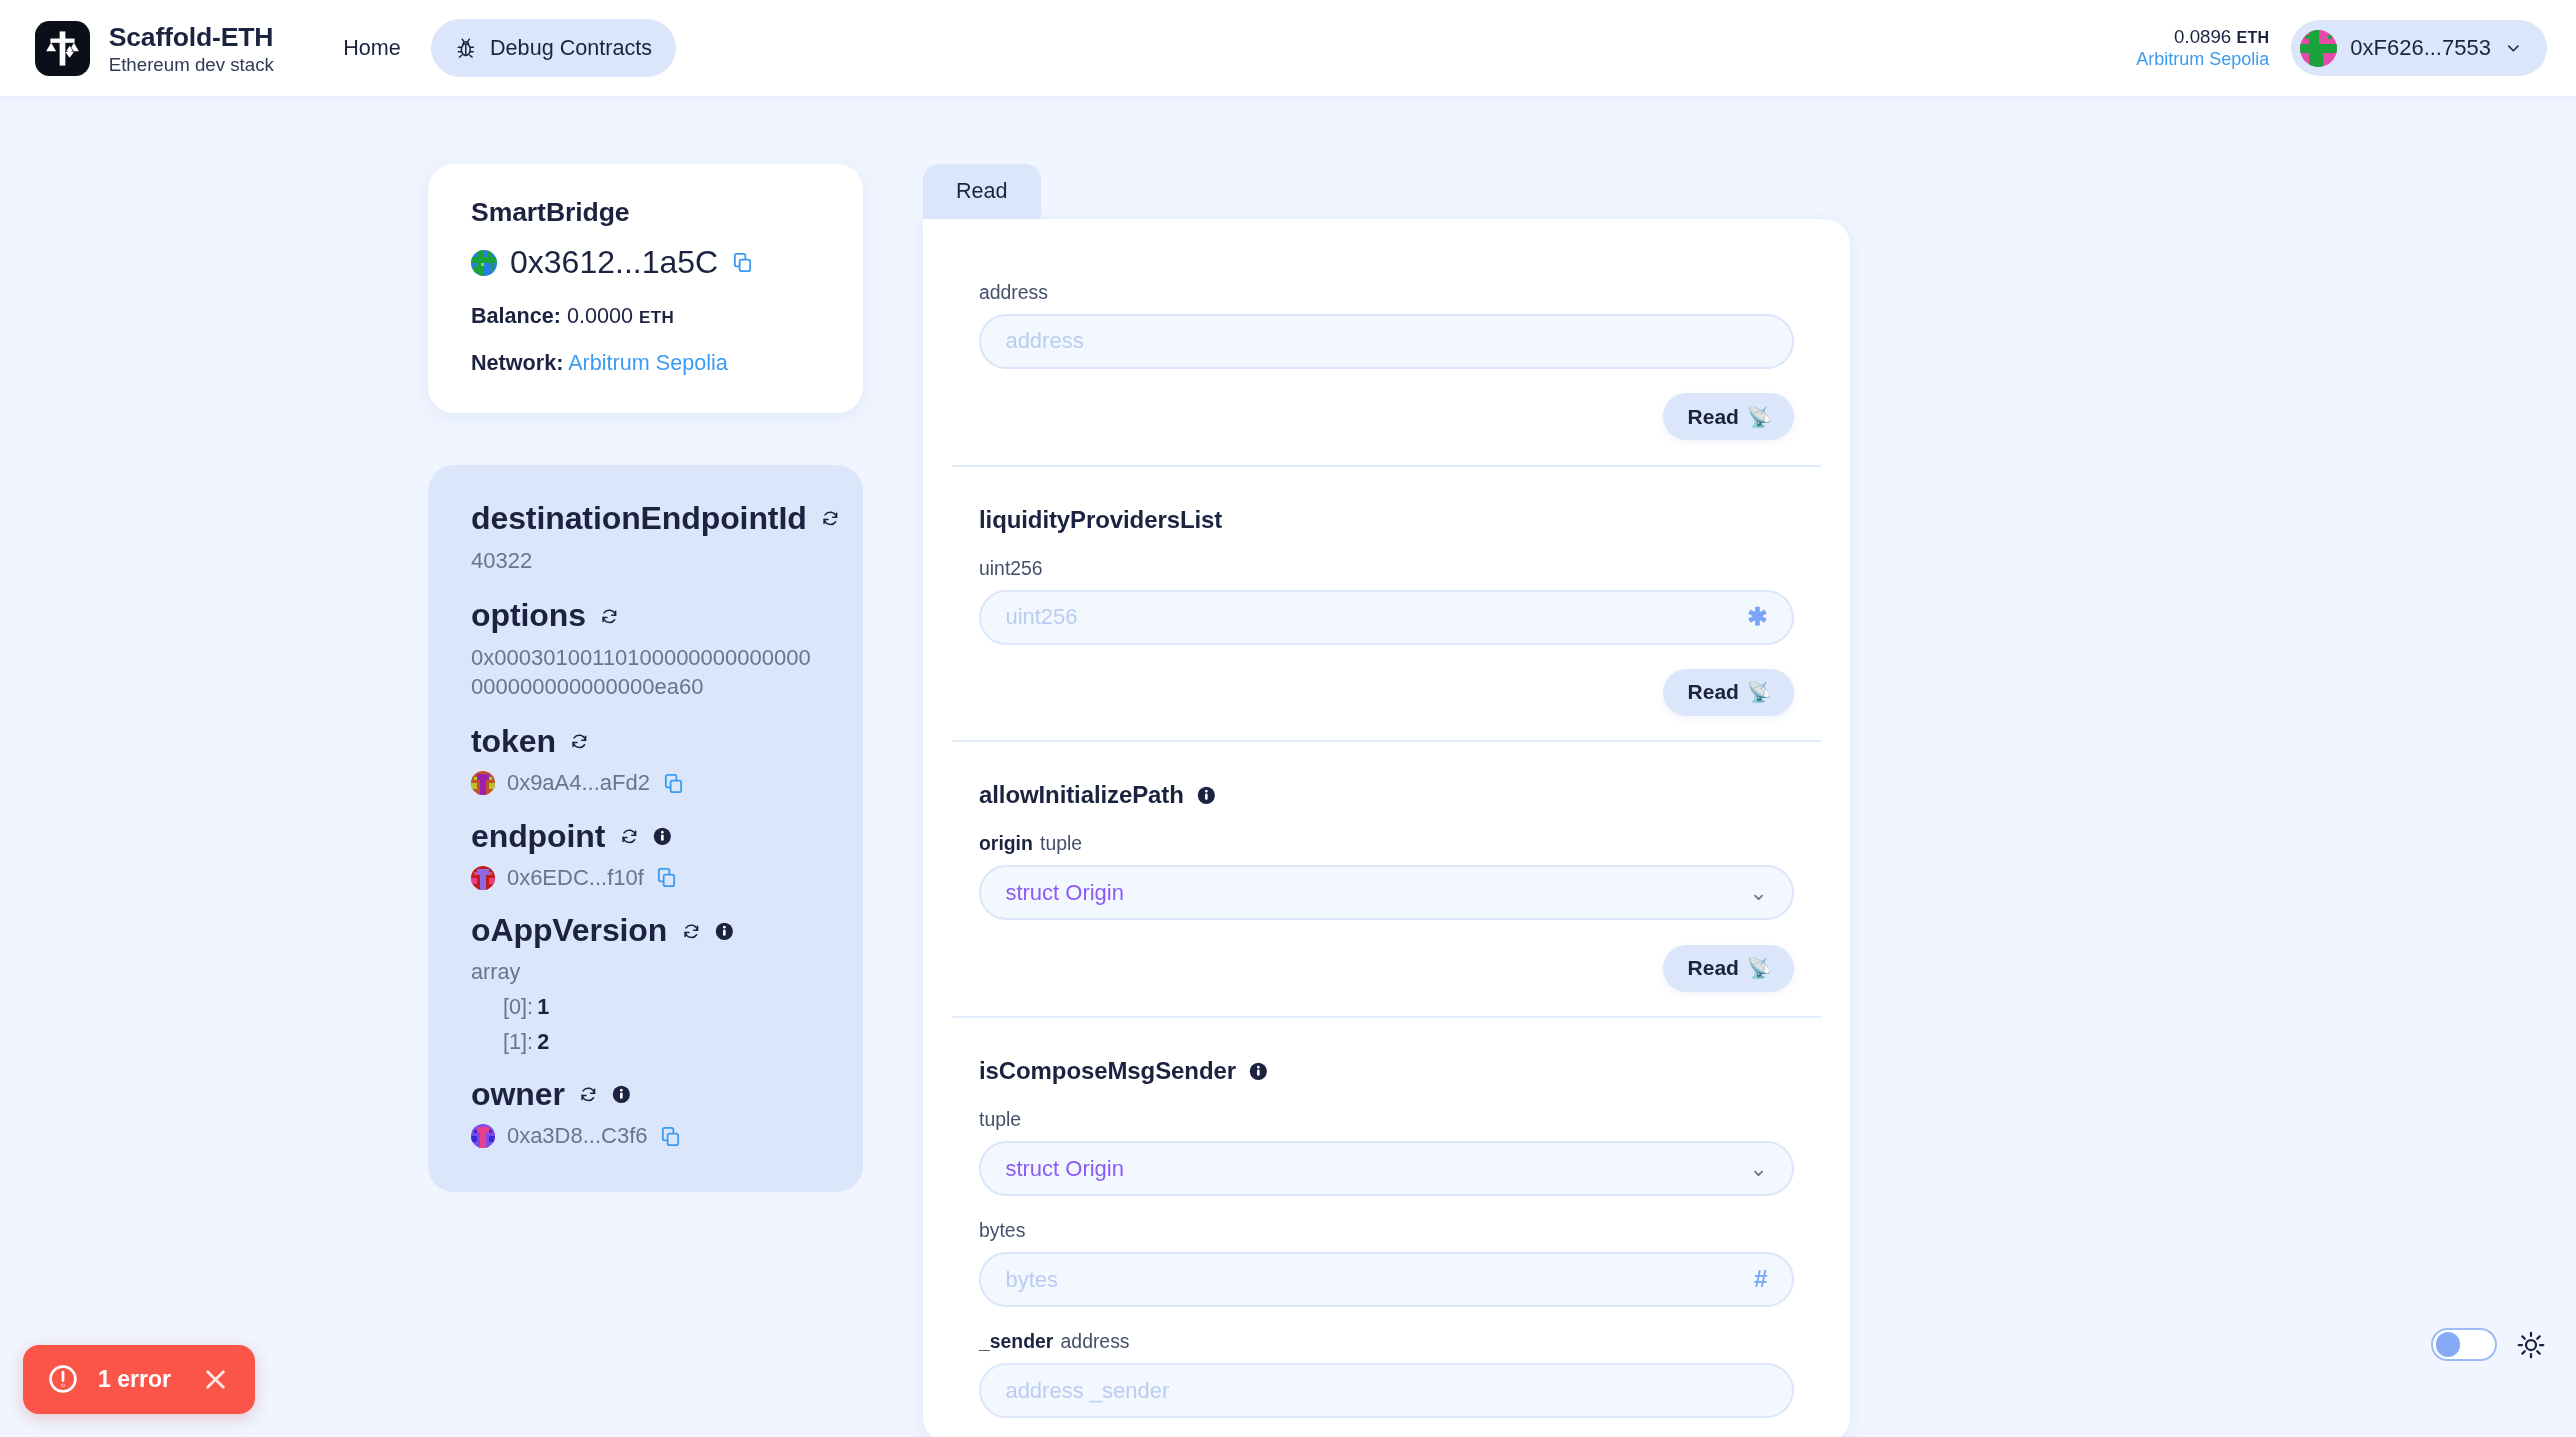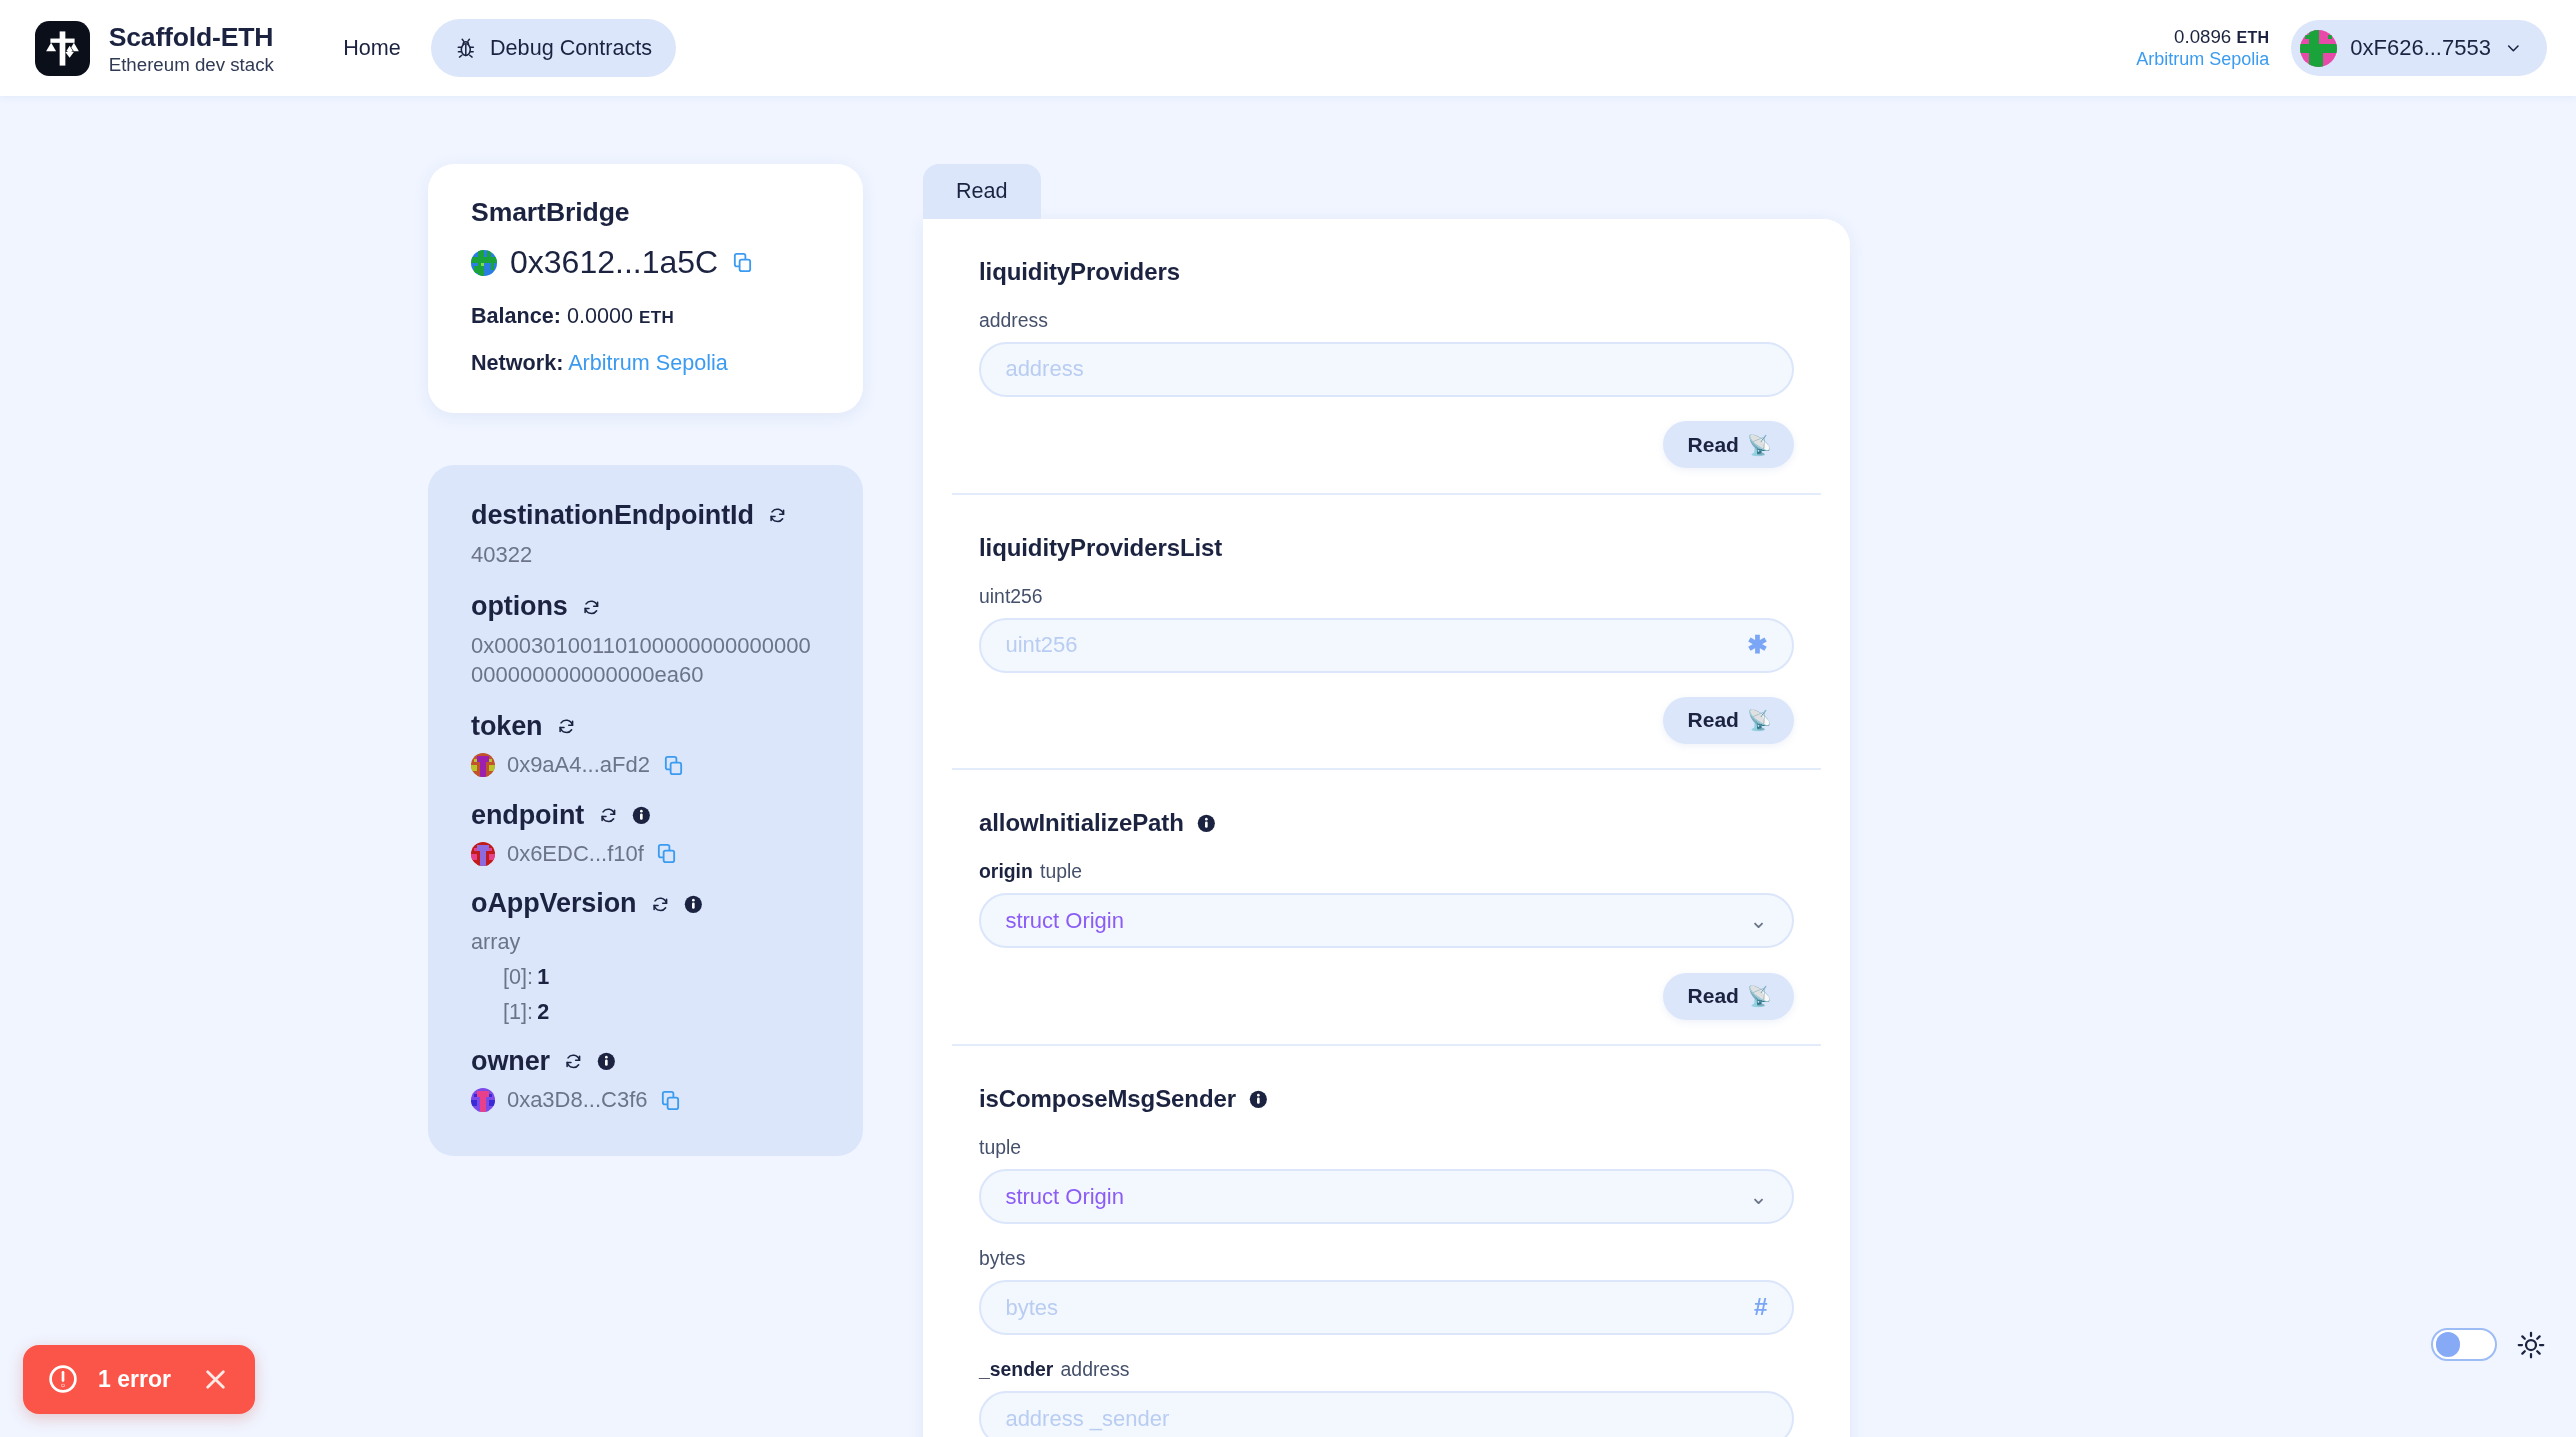--- a/index.html
+++ b/index.html
@@ -83,21 +83,21 @@
   .copy-ico { width: 23px; height: 23px; flex:none; cursor: pointer; }
 
   .card-vars {
     background: #dbe6fb; border-radius: 26px;
     padding: 35px 43px 43px 43px;
     display: flex; flex-direction: column; gap: 0;
   }
   .var-block { margin-bottom: 21.6px; }
   .var-block:last-child { margin-bottom: 0; }
   .var-head { display: flex; align-items: center; gap: 14.4px; }
-  .var-name { font-size: 27px; font-weight: 700; color: #1c2340; letter-spacing: -0.1px; }
+  .var-name { font-size: 32px; font-weight: 700; color: #1c2340; letter-spacing: -0.1px; }
   .refresh-ico { width: 18.7px; height: 18.7px; flex:none; cursor:pointer; }
   .info-ico { width: 18.7px; height: 18.7px; flex:none; cursor:pointer; }
   .var-val { font-size: 22px; color: #6b7488; margin-top: 10px; word-break: break-all; line-height: 1.3; max-width: 345px; }
   .var-val-row { display:flex; align-items:center; gap: 11.5px; margin-top: 10px; }
   .var-val-row .addr { font-size: 22px; color: #6b7488; }
   .arr-label { font-size: 21.6px; color: #6b7488; margin-top: 10px; }
   .arr-item { font-size: 21.6px; color: #6b7488; margin-top: 8.6px; margin-left: 32px; }
   .arr-item b { color: #1c2340; font-weight: 700; margin-left: 4.3px; }
 
   
@@ -423,23 +423,20 @@
           </div>
         </div>
     </div>
 
     <div class="right-col">
       <div class="tabs">
         <div class="tab">Read</div>
       </div>
       <div class="fn-panel" id="fns">
           <div class="fn">
-            <div class="fn-title-row">
-              <span class="fn-title">liquidityProviders</span>
-            </div>
             <div class="field">
               <div class="field-label"><span class="ptype" style="margin-left:0">address</span></div>
               <div class="inp">
                 <span class="ph">address</span>
               </div>
             </div>
             <div class="btn-row">
               <button class="read-btn">
                 <span>Read</span>
                 <span class="dish">📡</span>

